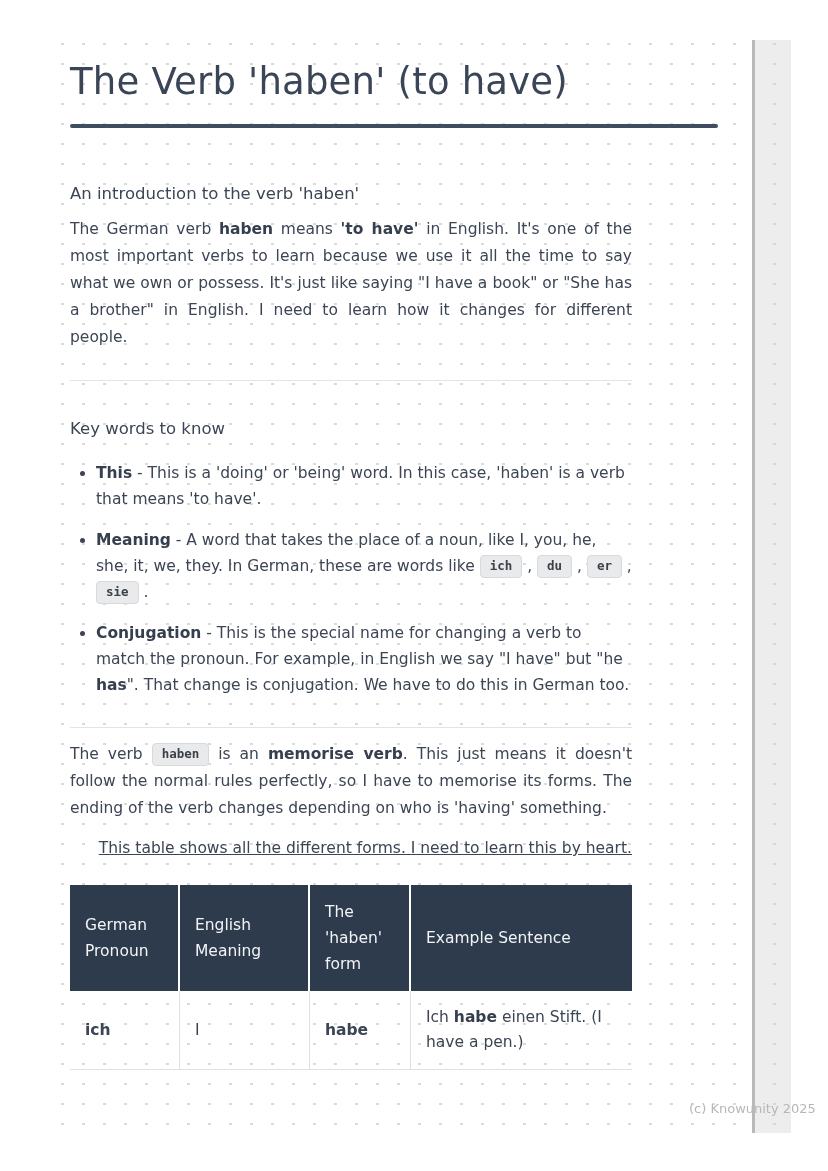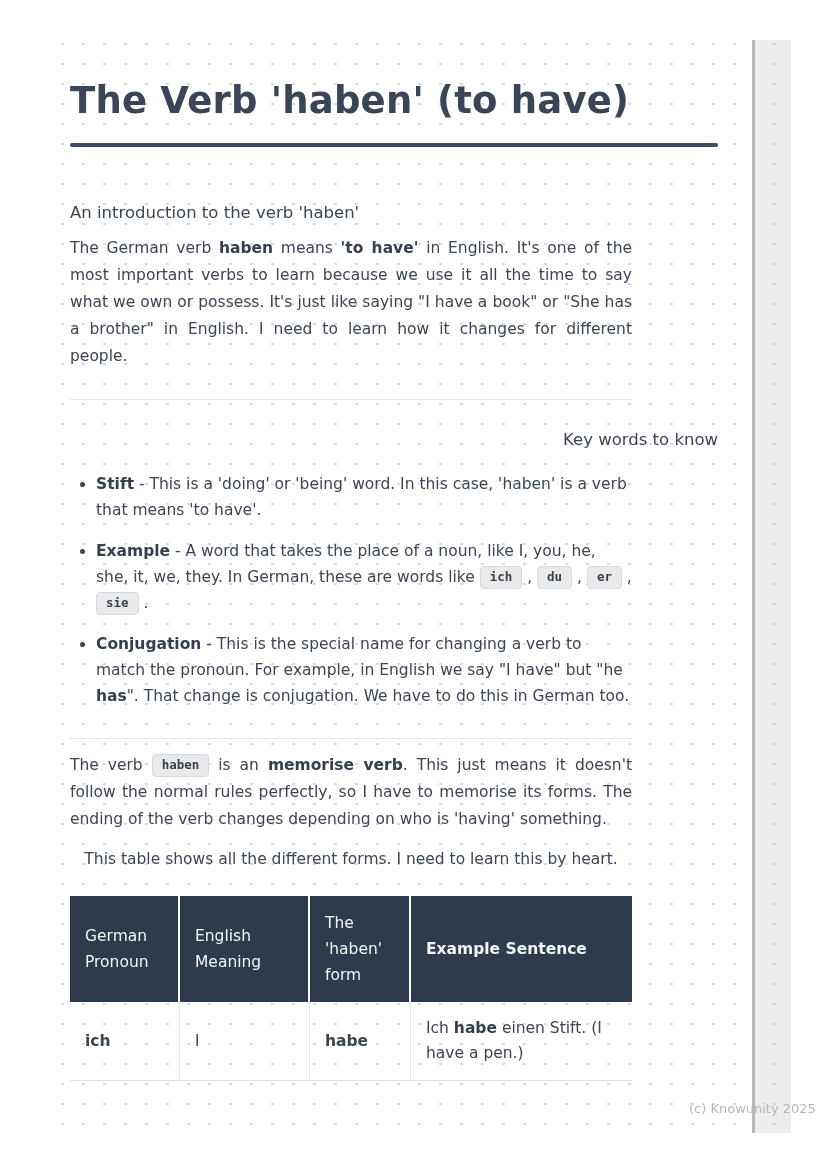--- a/index.html
+++ b/index.html
@@ -32,50 +32,50 @@
     background-color: #ededee;
     background-image: radial-gradient(circle, #d6d7d9 1.2px, rgba(0,0,0,0) 1.4px);
     background-size: 21px 20px;
     background-position: 9px 14px;
   }
   .content {
     position: absolute; left: 27px; top: 0;
     width: 648px;
   }
   .doc-title {
-    margin: 39px 0 0 0;
+    margin: 20px 0 0 0;
     font-size: 37px;
-    font-weight: bold;
+    font-weight: normal;
     color: #3a4557;
     letter-spacing: 0.2px;
   }
   .title-rule {
     margin-top: 21px;
     width: 648px; height: 4px;
     background: #3e4d60;
     border-radius: 2px;
   }
   .section-heading {
     margin: 0;
     font-size: 16.5px;
     font-weight: normal;
     color: #3c4554;
   }
   .h-intro   { margin-top: 56px; }
-  .h-keys    { margin-top: 30px; text-align: right; }
+  .h-keys    { margin-top: 38px; }
   .h-usage   { margin-top: 38px; }
   .para {
     width: 562px;
     margin: 13px 0 0 0;
     font-size: 15.5px;
     line-height: 27px;
     text-align: justify;
     color: #3c4554;
   }
-  .para.no-just { text-align: center; }
+  .para.no-just { text-align: right; text-decoration: underline; }
   .divider {
     width: 562px; height: 1px;
     background: #e3e4e6;
     border: none;
     margin: 29px 0 0 0;
   }
   ul.keyword-list {
     width: 562px;
     margin: 22px 0 0 0;
     padding-left: 26px;
@@ -113,21 +113,21 @@
     background: #2e3b4c;
     color: #f2f4f6;
     font-weight: normal;
     font-size: 15.5px;
     line-height: 26px;
     text-align: left;
     vertical-align: middle;
     padding: 14px 15px;
     border-right: 2px solid #ffffff;
   }
-  table.conj thead th:last-child { border-right: none; font-weight: bold; }
+  table.conj thead th:last-child { border-right: none; }
   table.conj tbody td {
     font-size: 15.5px;
     line-height: 25px;
     vertical-align: middle;
     padding: 14px 15px;
     border-right: 1px solid #dfe1e5;
     border-bottom: 1px solid #dfe1e5;
     color: #3c4554;
   }
   table.conj tbody td:last-child { border-right: none; }
@@ -153,22 +153,22 @@
 
     <p class="section-heading h-intro">An introduction to the verb 'haben'</p>
 
     <p class="para"><span>The German verb </span><b>haben</b><span> means </span><b>'to have'</b><span> in English. It's one of the most important verbs to learn because we use it all the time to say what we own or possess. It's just like saying "I have a book" or "She has a brother" in English. I need to learn how it changes for different people.</span></p>
 
     <hr class="divider">
 
     <p class="section-heading h-keys">Key words to know</p>
 
     <ul class="keyword-list">
-      <li><b>Stift</b><span> - This is a 'doing' or 'being' word. In this case, 'haben' is a verb that means 'to have'.</span></li>
-      <li><b>Example</b><span> - A word that takes the place of a noun, like I, you, he, she, it, we, they. In German, these are words like </span><code class="chip">ich</code><span> , </span><code class="chip">du</code><span> , </span><code class="chip">er</code><span> , </span><code class="chip">sie</code><span> .</span></li>
+      <li><b>This</b><span> - This is a 'doing' or 'being' word. In this case, 'haben' is a verb that means 'to have'.</span></li>
+      <li><b>Meaning</b><span> - A word that takes the place of a noun, like I, you, he, she, it, we, they. In German, these are words like </span><code class="chip">ich</code><span> , </span><code class="chip">du</code><span> , </span><code class="chip">er</code><span> , </span><code class="chip">sie</code><span> .</span></li>
       <li><b>Conjugation</b><span> - This is the special name for changing a verb to match the pronoun. For example, in English we say "I have" but "he </span><b>has</b><span>". That change is conjugation. We have to do this in German too.</span></li>
     </ul>
 
     <hr class="divider">
 
 
     <p class="para"><span>The verb </span><code class="chip">haben</code><span> is an </span><b>memorise verb</b><span>. This just means it doesn't follow the normal rules perfectly, so I have to memorise its forms. The ending of the verb changes depending on who is 'having' something.</span></p>
 
     <p class="para no-just">This table shows all the different forms. I need to learn this by heart.</p>
 

